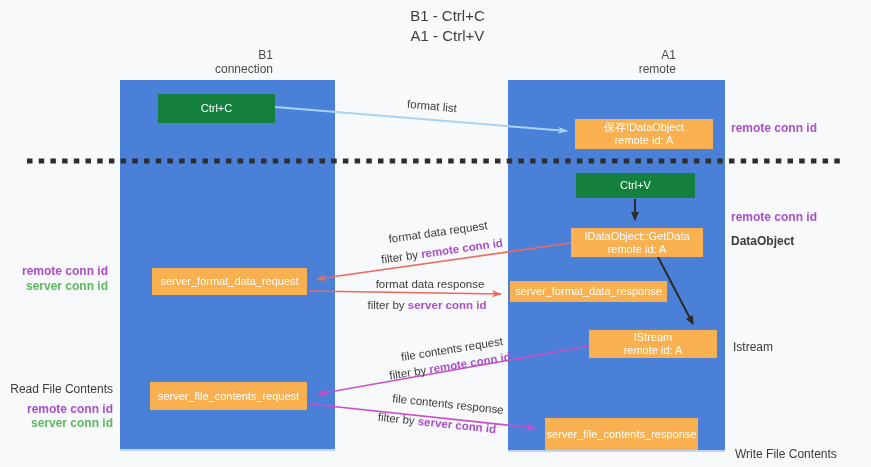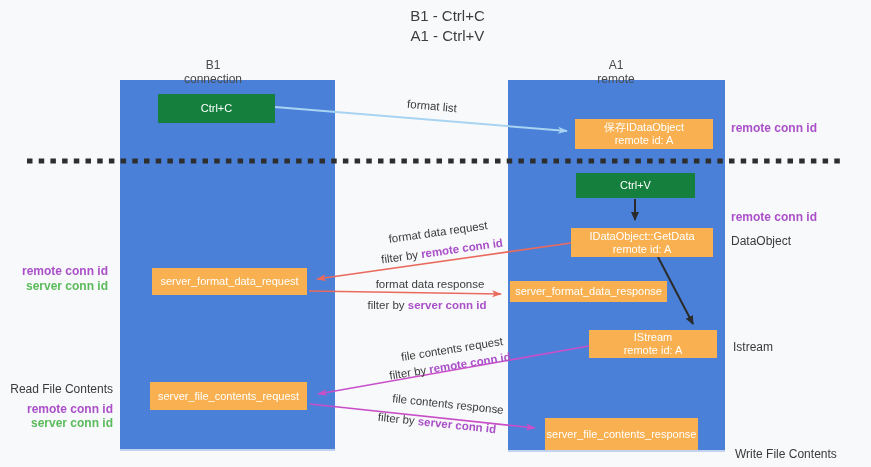--- a/index.html
+++ b/index.html
@@ -10,21 +10,21 @@
   .abs{position:absolute;}
   .lane{background:#4a80d8;border-bottom:2px solid #c3d2ef;z-index:1;}
   .svgov{position:absolute;left:0;top:0;z-index:2;pointer-events:none;}
   .node{
     z-index:3;display:flex;flex-direction:column;align-items:center;justify-content:center;
     color:#ffffff;font-size:11px;line-height:13px;text-align:center;white-space:nowrap;
   }
   .green-node{background:#15803d;}
   .orange-node{background:#f8b050;}
   .title{width:100%;text-align:center;font-size:15px;line-height:20px;color:#3d3d3d;z-index:4;}
-  .lane-head{text-align:center;font-size:12px;line-height:13.5px;color:#4a4a4a;z-index:4;margin-top:10px;}
+  .lane-head{text-align:right;font-size:12px;line-height:13.5px;color:#4a4a4a;z-index:4;}
   .alabel{z-index:4;font-size:11.5px;white-space:nowrap;color:#3c3c3c;}
   .center-rot{transform-origin:center center;}
   .purple{color:#aa50c8;font-weight:bold;}
   .greentxt{color:#5aba5c;font-weight:bold;}
   .sidelabel{z-index:4;font-size:12px;white-space:nowrap;}
   .side-black{color:#3a3a3a;}
   .left-group{text-align:right;line-height:14.5px;font-size:12px;z-index:4;}
   
   .st-blue{stroke:#a8d3f2;}   .fl-blue{fill:#a8d3f2;}
   .st-black{stroke:#2b2b2b;}  .fl-black{fill:#2b2b2b;}
@@ -82,21 +82,21 @@
   <div class="abs node green-node" style="left:158px;top:94px;width:117px;height:29px;">
     <div>Ctrl+C</div>
   </div>
   <div class="abs node orange-node" style="left:575px;top:119px;width:138px;height:30px;">
     <div>保存IDataObject</div>
     <div>remote id: A</div>
   </div>
   <div class="abs node green-node" style="left:576px;top:173px;width:119px;height:25px;">
     <div>Ctrl+V</div>
   </div>
-  <div class="abs node orange-node" style="left:571px;top:228px;width:142px;height:29px;text-align:right;">
+  <div class="abs node orange-node" style="left:571px;top:228px;width:132px;height:29px;text-align:right;">
     <div>IDataObject::GetData</div>
     <div>remote id: A</div>
   </div>
   <div class="abs node orange-node" style="left:152px;top:268px;width:155px;height:27px;">
     <div>server_format_data_request</div>
   </div>
   <div class="abs node orange-node" style="left:510px;top:281px;width:157px;height:21px;">
     <div>server_format_data_response</div>
   </div>
   <div class="abs node orange-node" style="left:589px;top:330px;width:128px;height:28px;">
@@ -147,17 +147,17 @@
     <div class="greentxt">server conn id</div>
   </div>
   <div class="abs left-group" style="left:2px;top:382px;width:111px;">
     <div class="side-black">Read File Contents</div>
     <div class="purple" style="margin-top:5px;">remote conn id</div>
     <div class="greentxt">server conn id</div>
   </div>
 
   <div class="abs sidelabel purple" style="left:731px;top:121px;">remote conn id</div>
   <div class="abs sidelabel purple" style="left:731px;top:210px;">remote conn id</div>
-  <div class="abs sidelabel side-black" style="left:731px;top:234px;">DataObject</div>
+  <div class="abs sidelabel side-black" style="left:731px;top:234px;font-weight:bold;">DataObject</div>
   <div class="abs sidelabel side-black" style="left:733px;top:340px;">Istream</div>
   <div class="abs sidelabel side-black" style="left:735px;top:423px;margin-top:24px;">Write File Contents</div>
 
 </div>
 
 </body></html>

